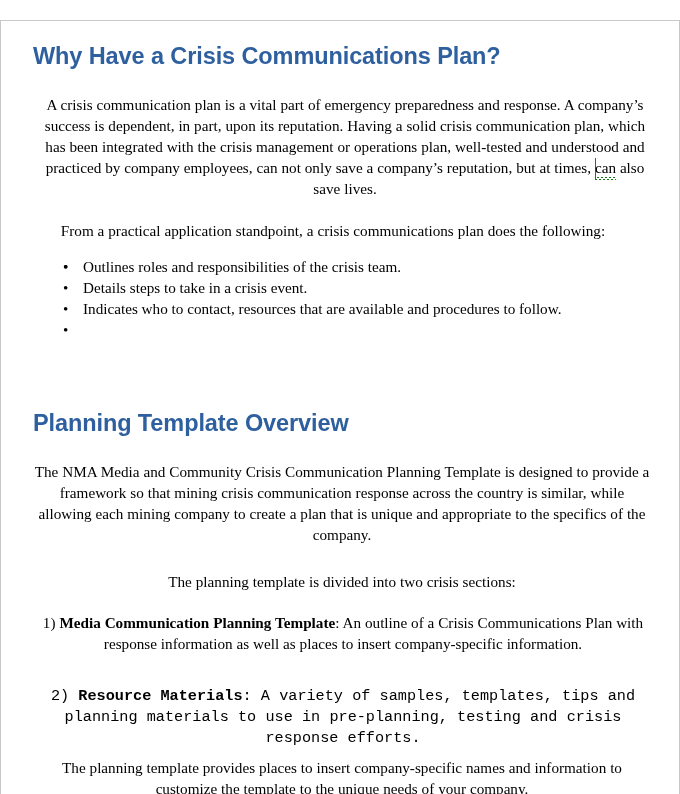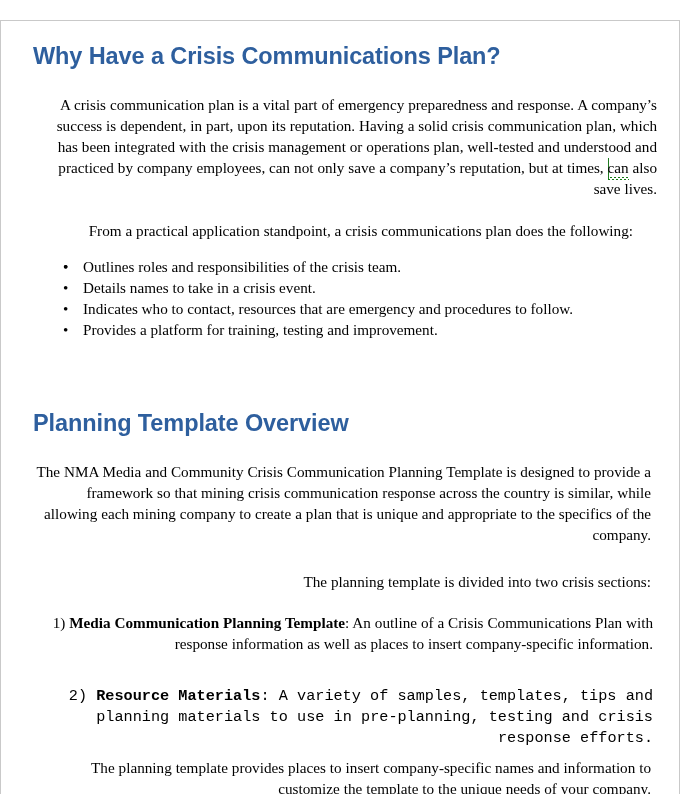--- a/index.html
+++ b/index.html
@@ -37,21 +37,21 @@
     letter-spacing: -0.1px;
     white-space: nowrap;
   }
   #heading-1 { position: absolute; left: 0; top: 21px; }
   #heading-2 { position: absolute; left: 0; top: 388px; }
 
   p.body-par {
     font-size: 15.2px;
     line-height: 20.9px;
     margin: 0;
-    text-align: right;
+    text-align: center;
     word-spacing: 0.1px;
   }
 
   #par-intro      { position: absolute; left: 0; top: 74px;  width: 624px; }
   #par-practical  { position: absolute; left: 0; top: 200px; width: 600px; }
   #par-nma        { position: absolute; left: 0; top: 441px; width: 618px; }
   #par-divided    { position: absolute; left: 0; top: 551px; width: 618px; }
   #par-item-1     { position: absolute; left: 0; top: 592px; width: 620px; }
   #par-item-2     { position: absolute; left: 0; top: 665px; width: 620px; font-family: Liberation Mono, monospace; }
   #par-closing    { position: absolute; left: 0; top: 737px; width: 618px; }
@@ -123,29 +123,28 @@
     <ul class="doc-list">
       <li>
         <span class="bullet-mark">•</span>
       </li>
       <li>
         <span class="bullet-mark">•</span>
         <span>Outlines roles and responsibilities of the crisis team.</span>
       </li>
       <li>
         <span class="bullet-mark">•</span>
-        <span>Details names to take in a crisis event.</span>
+        <span>Details steps to take in a crisis event.</span>
       </li>
       <li>
         <span class="bullet-mark">•</span>
-        <span>Indicates who to contact, resources that are emergency and procedures to follow.</span>
+        <span>Indicates who to contact, resources that are available and procedures to follow.</span>
       </li>
       <li>
         <span class="bullet-mark">•</span>
-        <span>Provides a platform for training, testing and improvement.</span>
       </li>
     </ul>
 
     <h1 class="doc-heading" id="heading-2">Planning Template Overview</h1>
 
     <p class="body-par" id="par-nma">The NMA Media and Community Crisis Communication Planning Template is designed to provide a framework so that mining crisis communication response across the country is similar, while allowing each mining company to create a plan that is unique and appropriate to the specifics of the company.</p>
 
     <p class="body-par" id="par-divided">The planning template is divided into two crisis sections:</p>
 
     <p class="body-par" id="par-item-1"><span class="run-in-num">1) </span><span class="run-in-bold">Media Communication Planning Template</span><span>: An outline of a Crisis Communications Plan with response information as well as places to insert company-specific information.</span></p>

